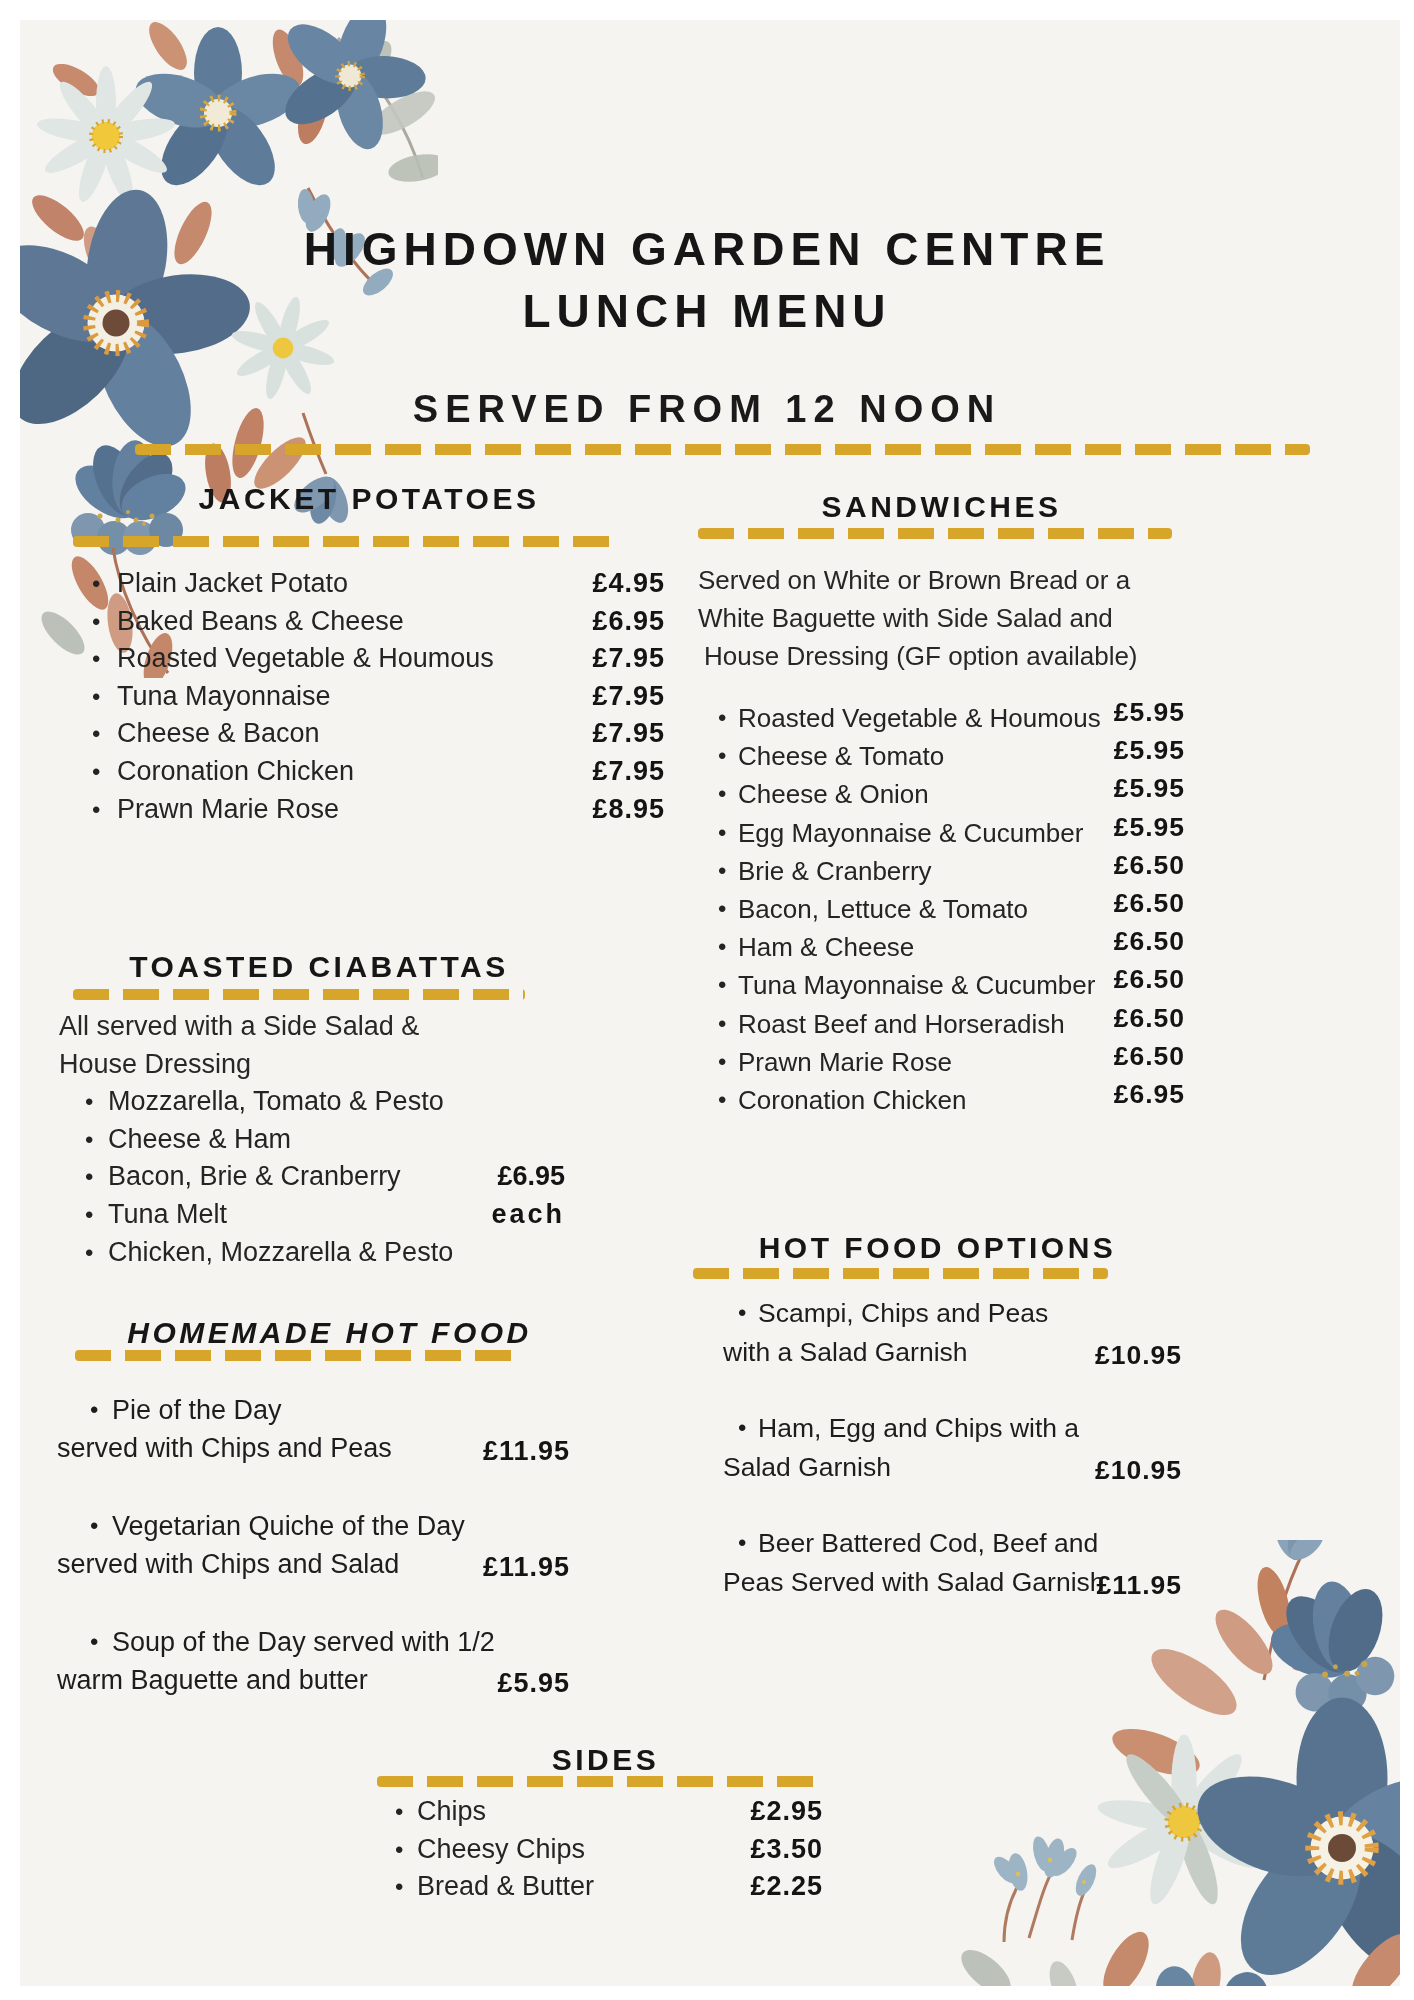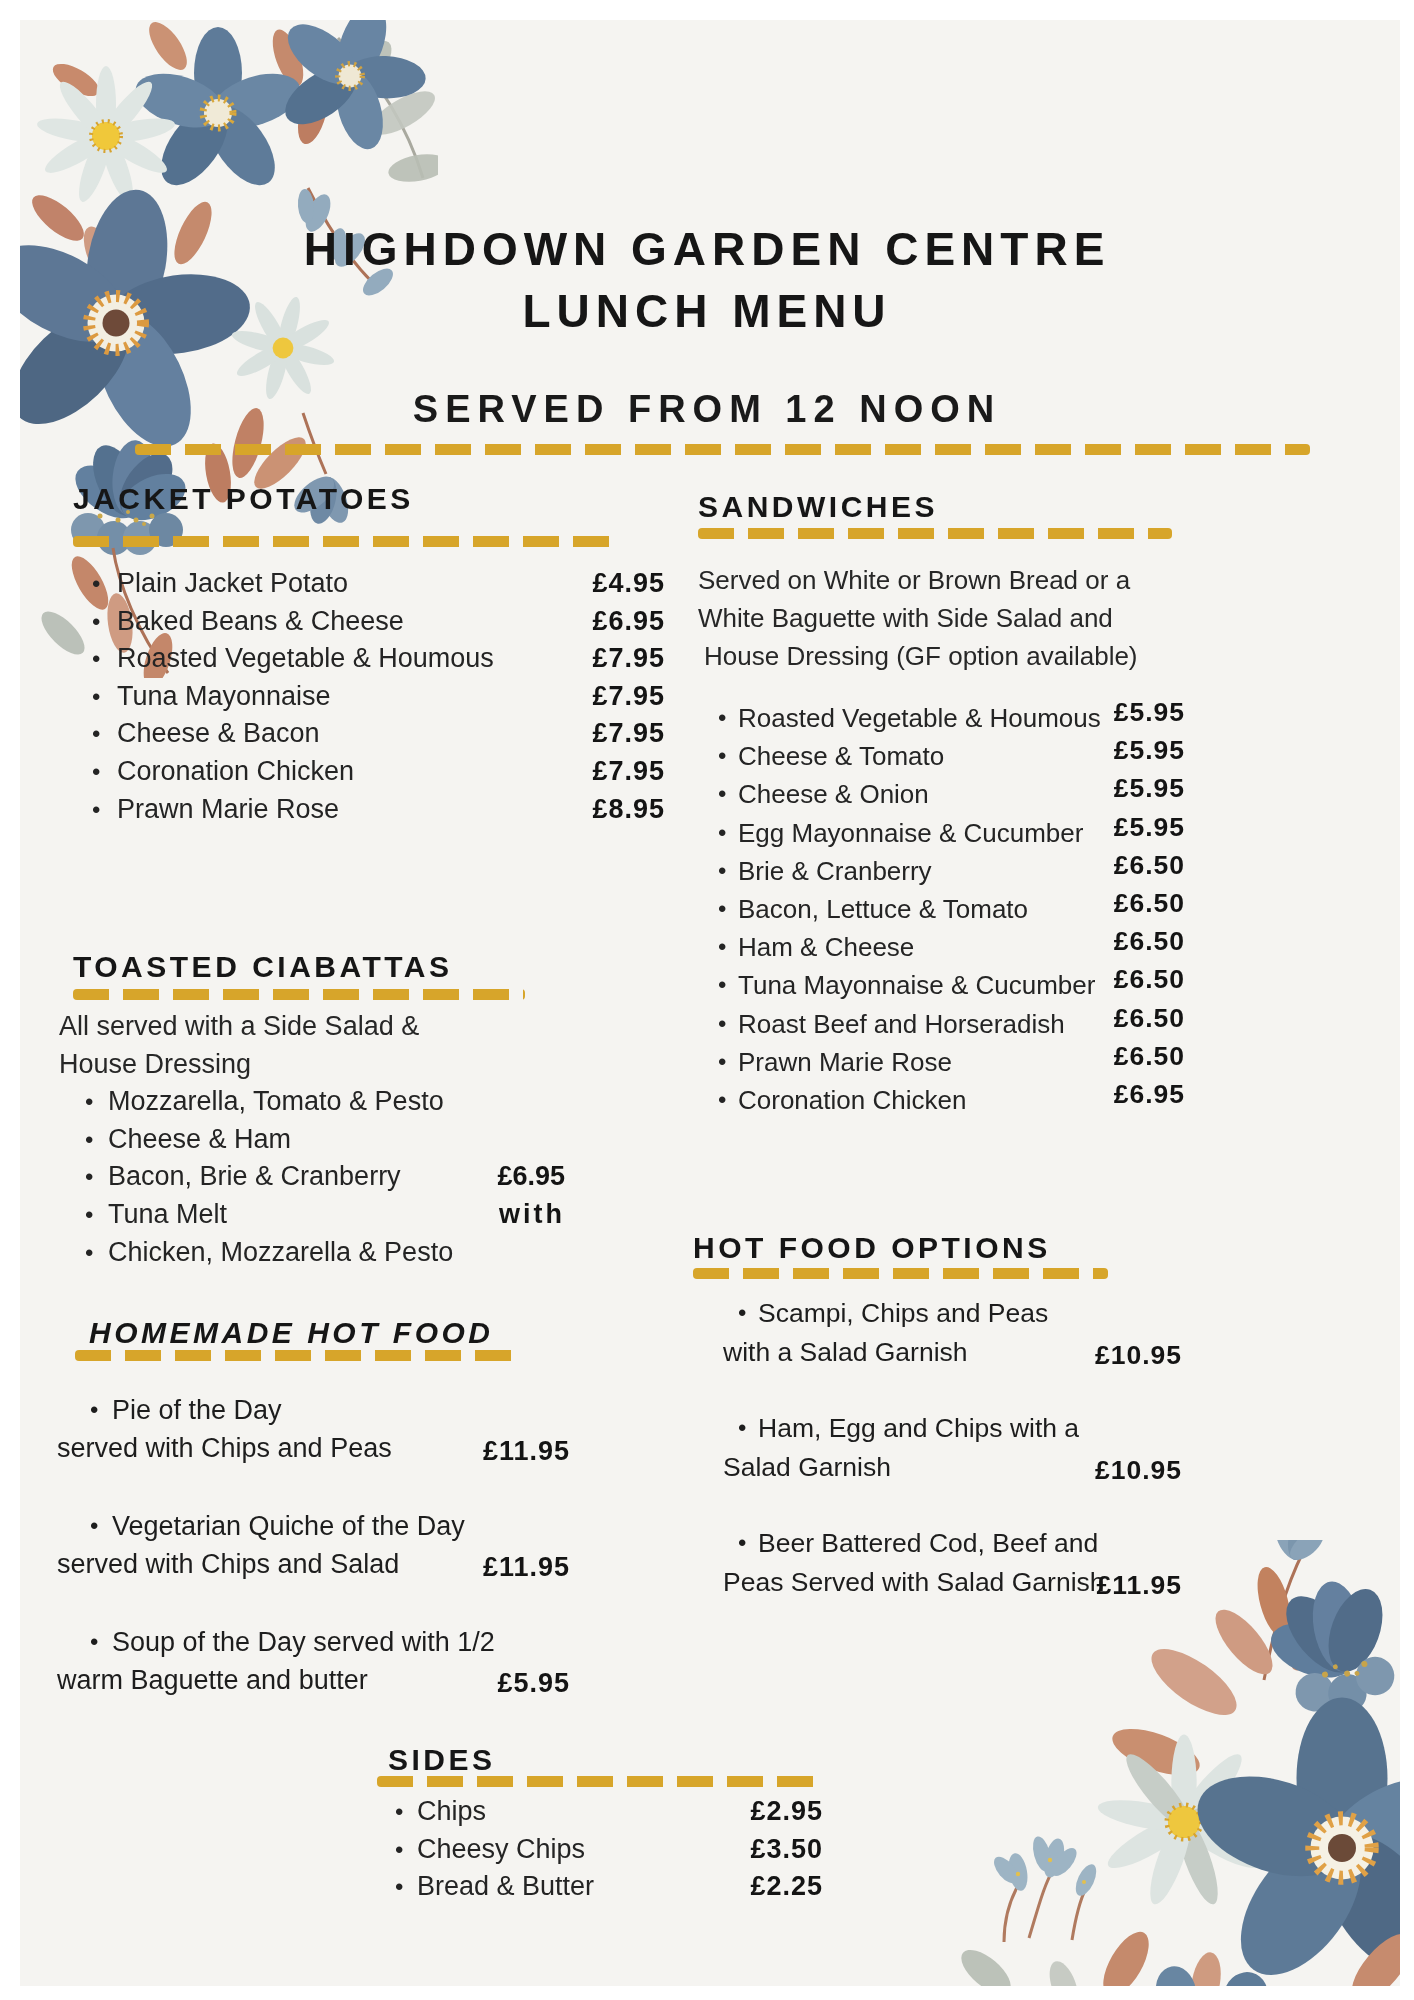--- a/index.html
+++ b/index.html
@@ -11,21 +11,21 @@
   .content{position:absolute;inset:0;z-index:10;}
 
   .center-line{position:absolute;left:0;width:1414px;text-align:center;}
   .title{font-weight:700;font-size:46px;line-height:52px;letter-spacing:6px;color:#161616;margin-top:45px;}
   .served{font-weight:700;font-size:38px;line-height:46px;letter-spacing:7px;color:#1a1a1a;}
 
   .dashes{height:11px;background:repeating-linear-gradient(to right,var(--gold,#d7a52a) 0 36px,rgba(0,0,0,0) 36px 50px);border-radius:4px;}
   .full-dash{position:absolute;left:135px;top:444px;width:1175px;}
 
   .section{position:absolute;}
-  .sec-heading{font-weight:700;font-size:30px;line-height:38px;letter-spacing:3.5px;color:#161616;}
+  .sec-heading{font-weight:700;font-size:30px;line-height:38px;letter-spacing:3.5px;color:#161616;text-align:center;}
   .desc{font-size:27px;line-height:38px;color:#272727;}
 
   .rows{position:relative;}
   .row{position:relative;line-height:37.6px;font-size:27px;color:#242424;}
   .row .bullet{position:absolute;left:19px;top:0;font-size:24px;}
   .row .name{display:block;padding-left:44px;white-space:nowrap;}
   .row .price{position:absolute;right:0;top:0;font-weight:700;font-size:27px;letter-spacing:1px;color:#141414;}
 
   
   #sec-jacket{left:73px;top:480px;width:592px;}
@@ -383,21 +383,21 @@
             <span class="name">Tuna Melt</span>
           </div>
 
           <div class="row">
             <span class="bullet">•</span>
             <span class="name">Chicken, Mozzarella &amp; Pesto</span>
           </div>
         </div>
       <div class="group-price">
         <div>£6.95</div>
-        <div class="unit">with</div>
+        <div class="unit">each</div>
       </div>
     </div>
 
     <div class="section" id="sec-homemade">
       <div class="sec-heading">HOMEMADE HOT FOOD</div>
       <div class="dashes"></div>
       <div class="groups">
 
           <div class="hm-item">
             <div class="l1"><span class="bullet">•</span><span>Pie of the Day</span></div>

